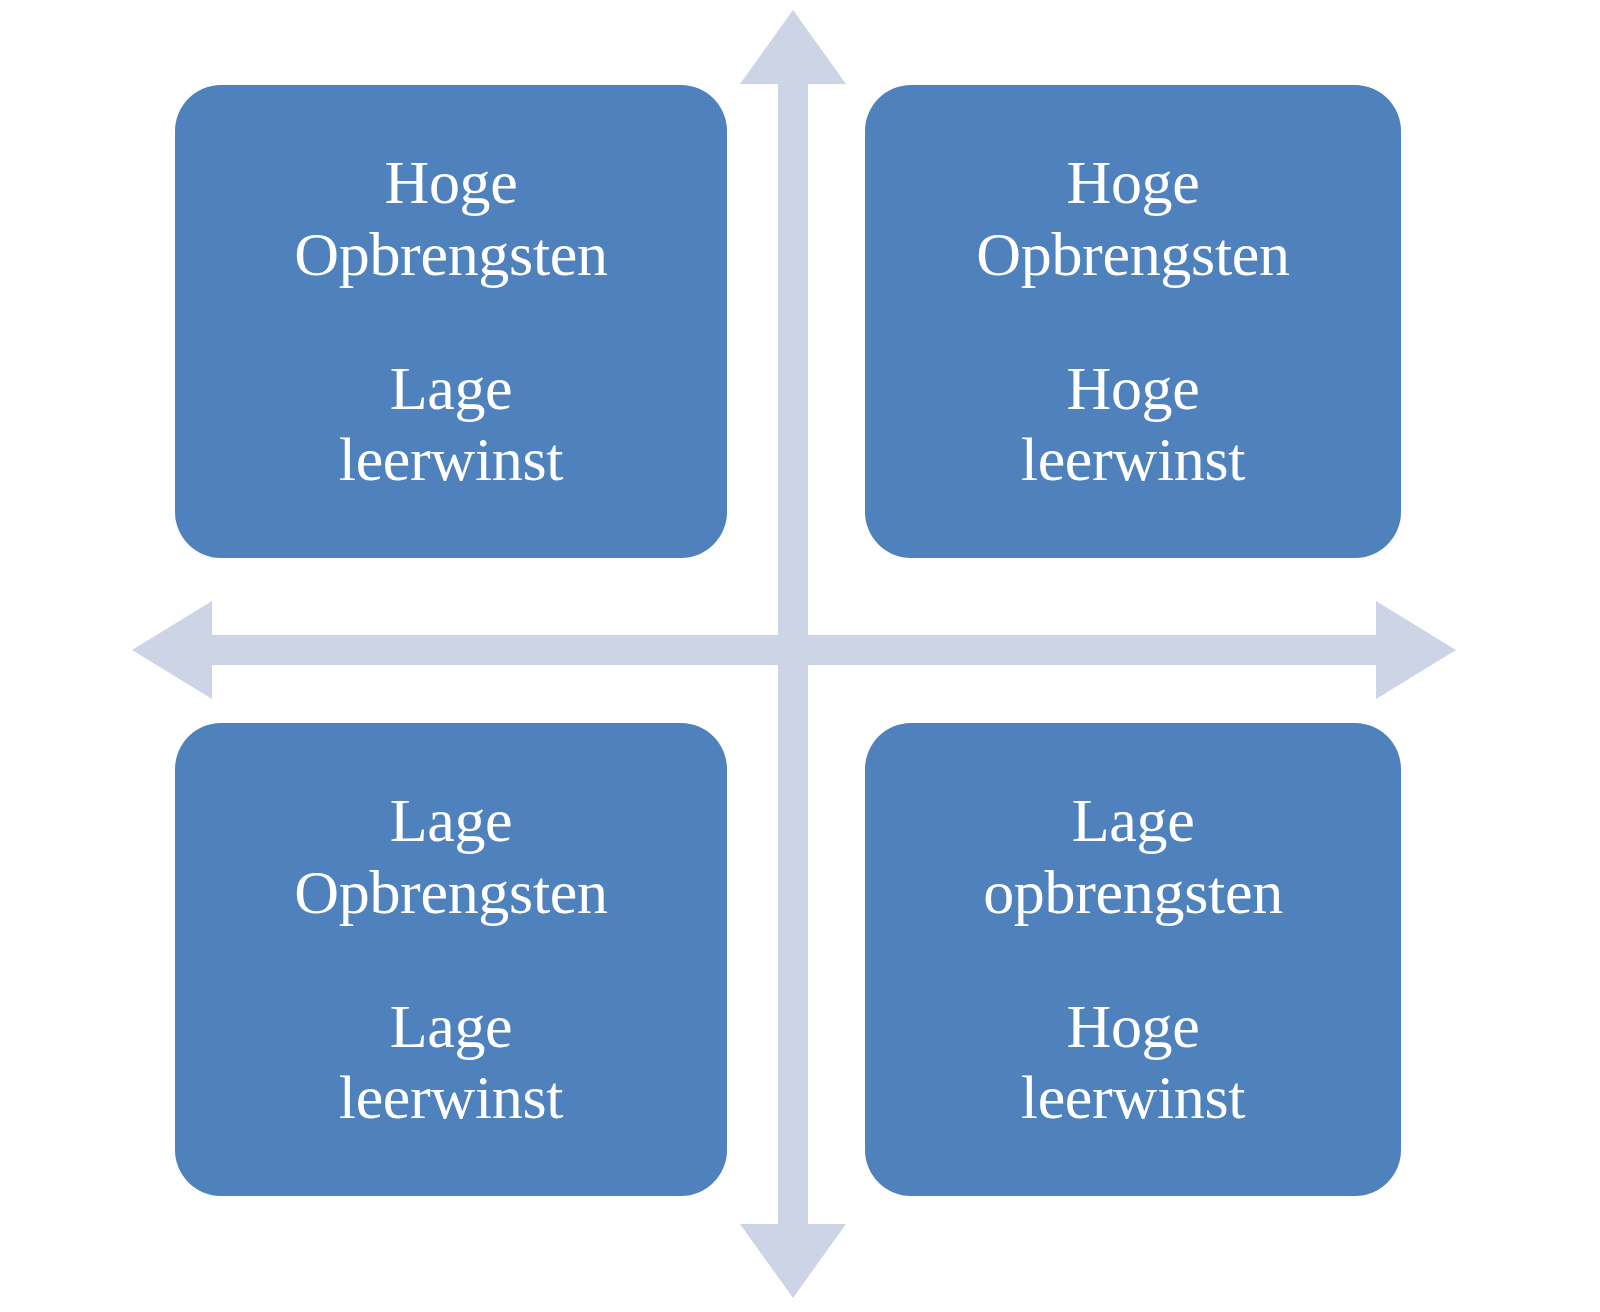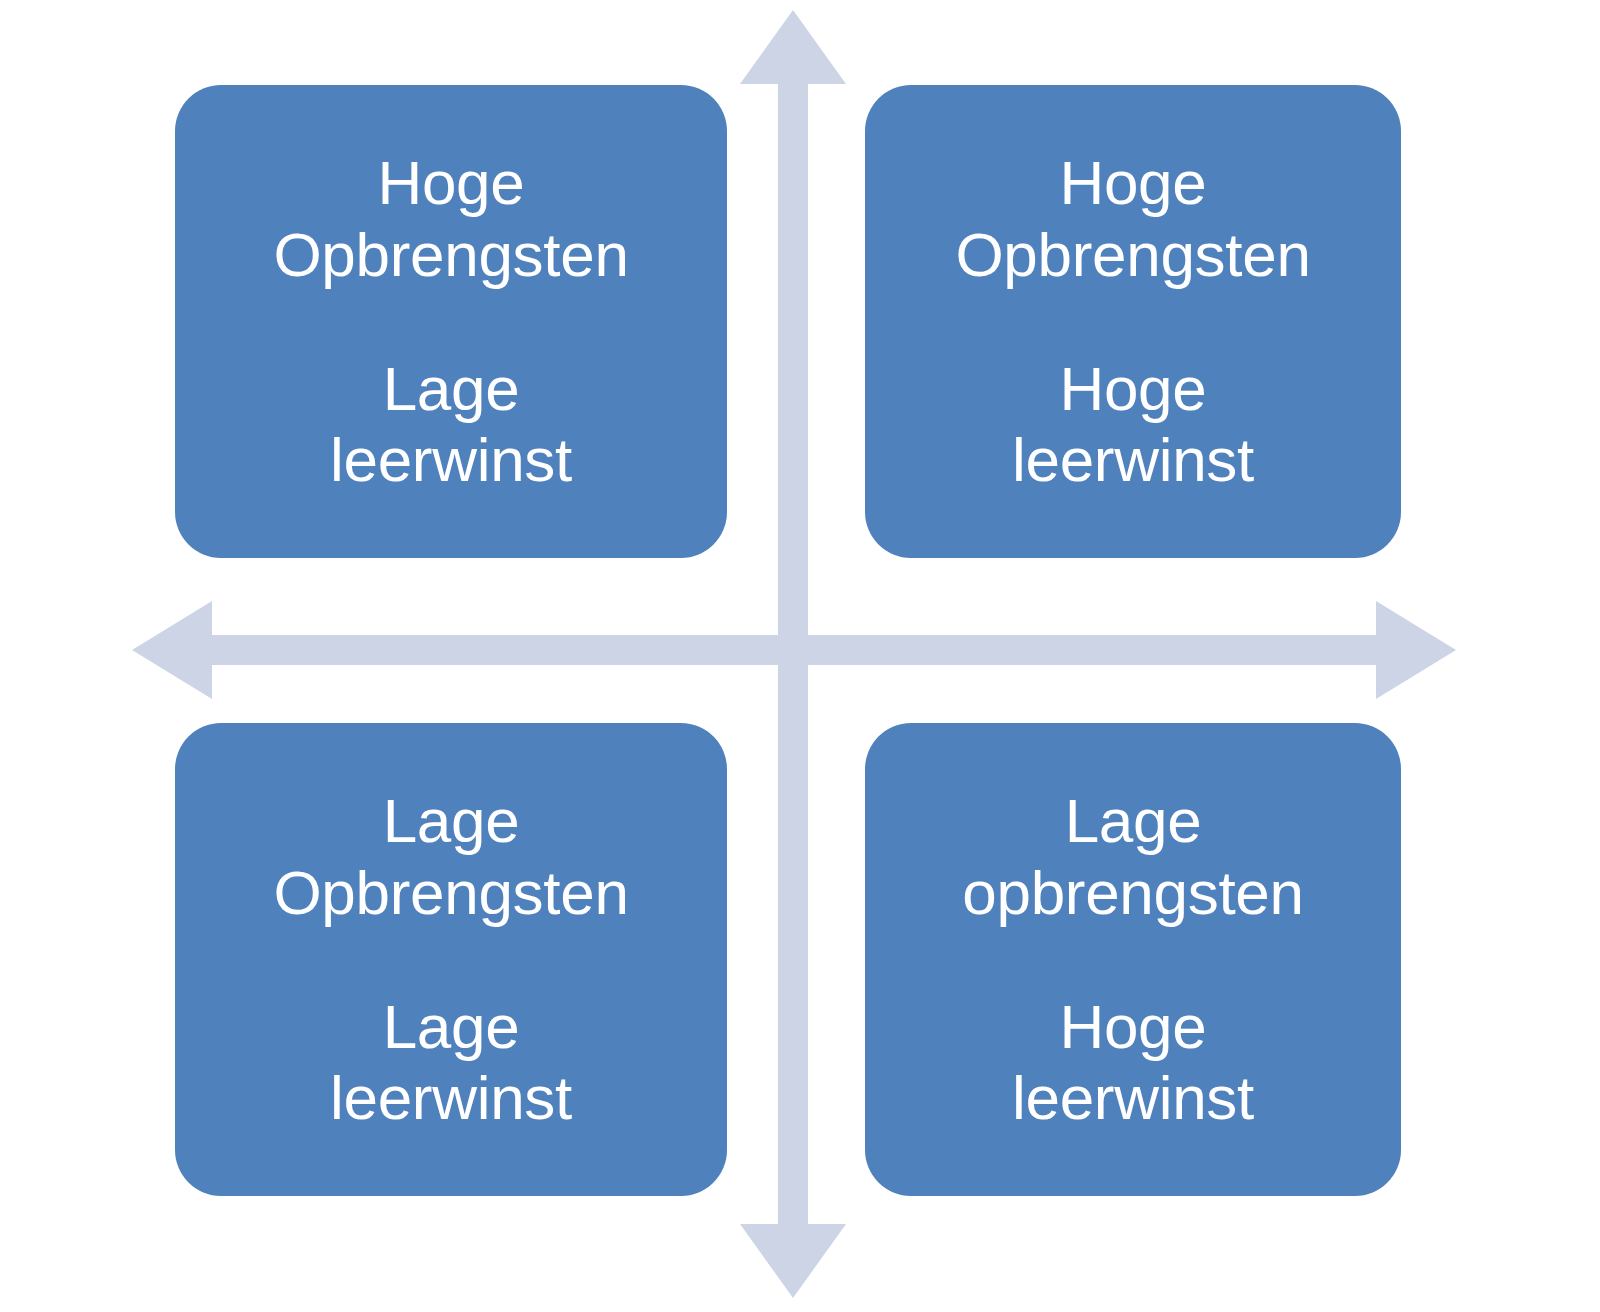--- a/index.html
+++ b/index.html
@@ -30,20 +30,21 @@
   .quad-box {
     position: absolute;
     background: #4f81bd;
     border-radius: 46px;
     display: flex;
     flex-direction: column;
     align-items: center;
     justify-content: center;
     box-sizing: border-box;
     padding: 10px 18px;
+    font-family: Liberation Serif, serif;
   }
   .quad-box.tl { left: 175px;  top: 85px;   width: 552px; height: 473px; }
   .quad-box.tr { left: 865px;  top: 85px;   width: 536px; height: 473px; }
   .quad-box.bl { left: 175px;  top: 723px;  width: 552px; height: 473px; }
   .quad-box.br { left: 865px;  top: 723px;  width: 536px; height: 473px; }
 
   .quad-para {
     color: #ffffff;
     font-size: 62px;
     line-height: 1.16;

